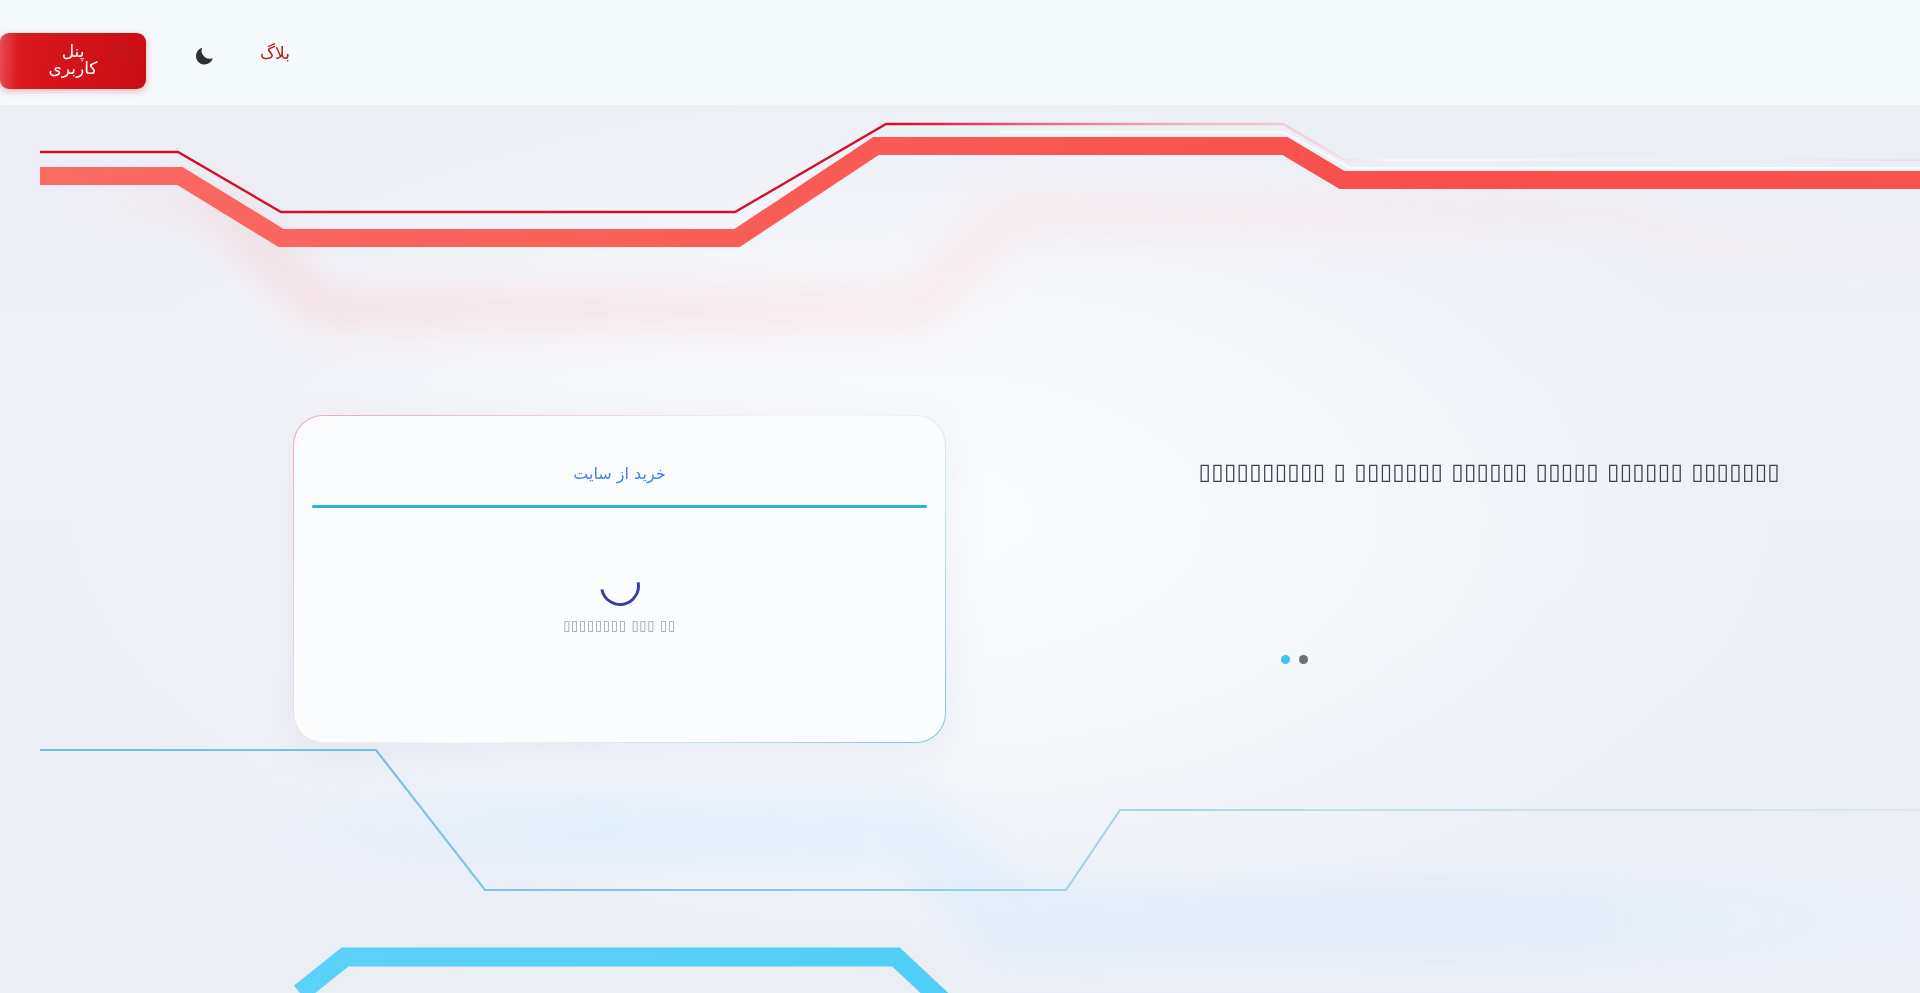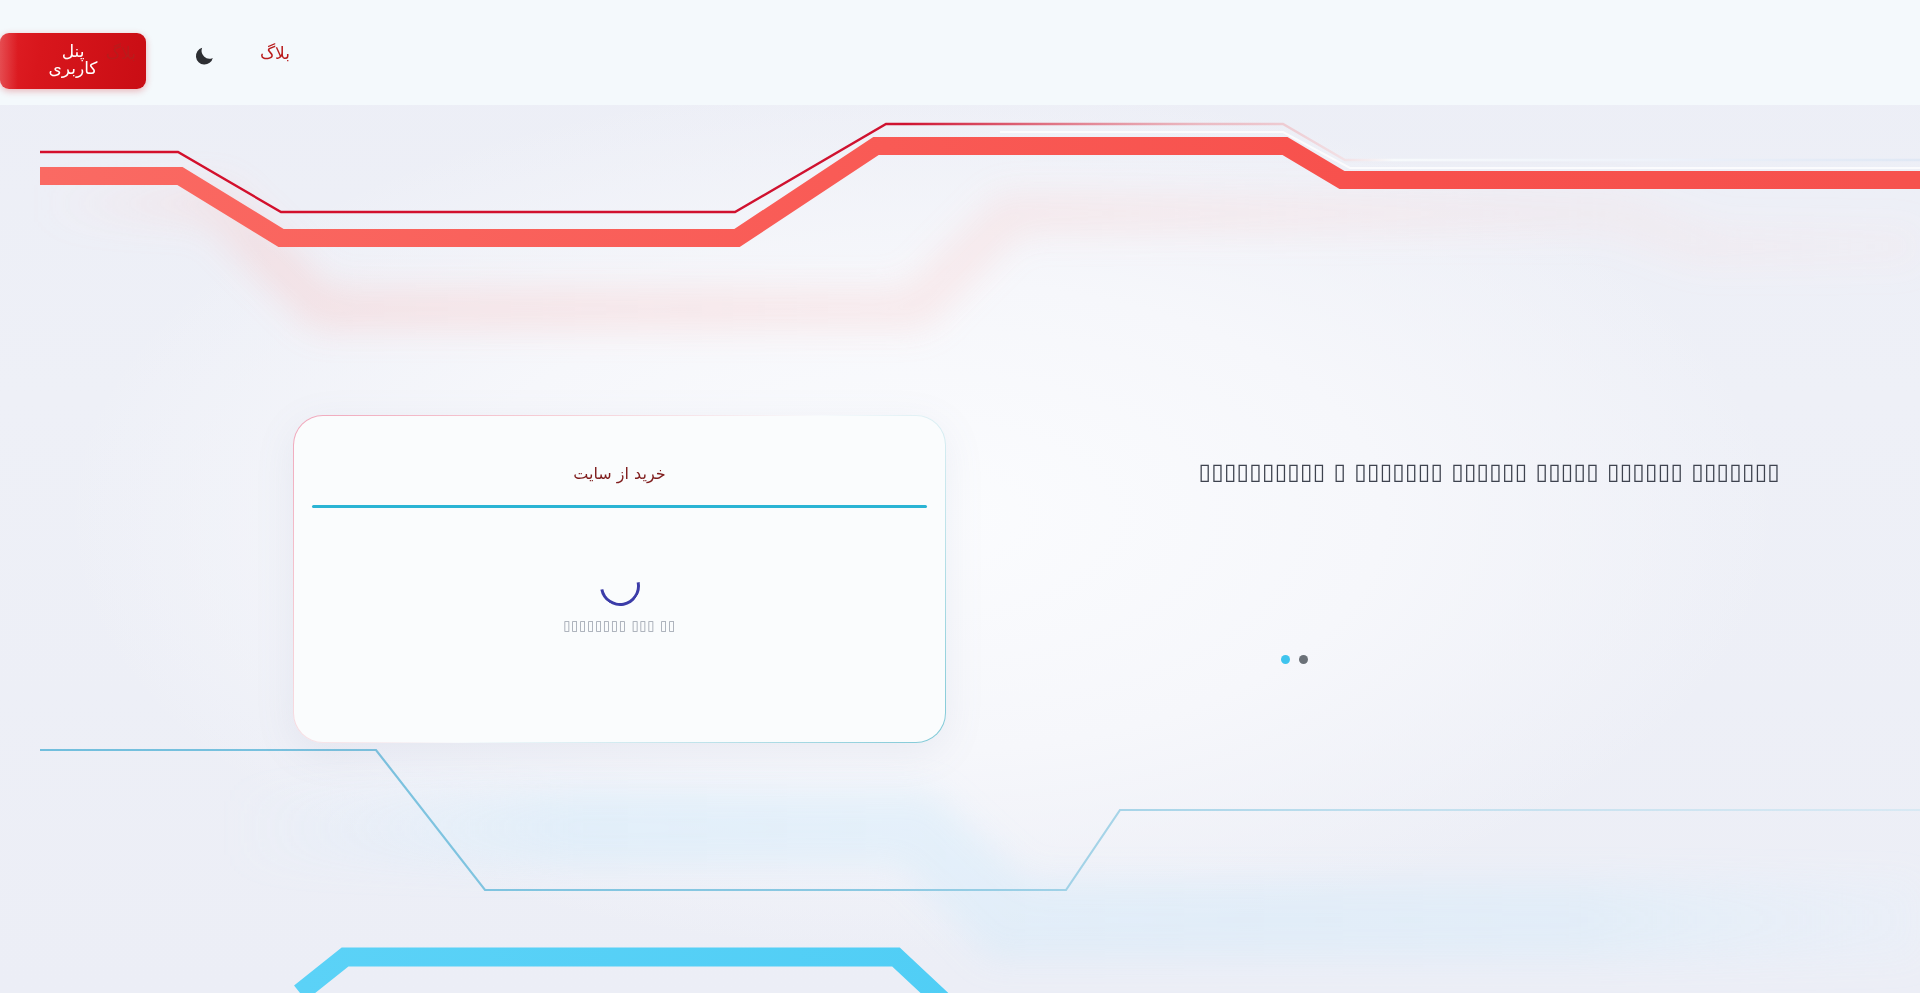--- a/index.html
+++ b/index.html
@@ -169,21 +169,21 @@
   .tab {
     flex:1 1 50%;
     text-align:center;
     font-size:16px;
     color:#4c525c;
     cursor:pointer;
     position:relative;
     padding-top:4px;
     letter-spacing:.2px;
   }
-  .tab.active { color:#7f1d1d;text-align:center; }
+  .tab.active { color:#3b82f6;text-align:center; }
   .tab.active::after{
     content:"";
     position:absolute;
     left:18px; right:18px;
     bottom:0;
     height:3px;
     border-radius:2px;
     background:#2ab4d4;
   }
 

